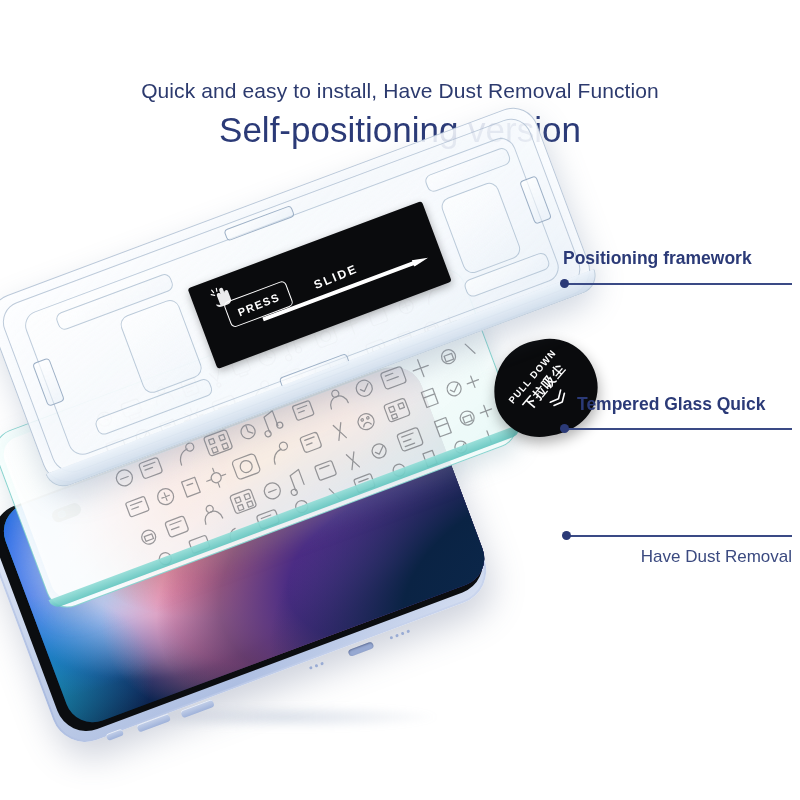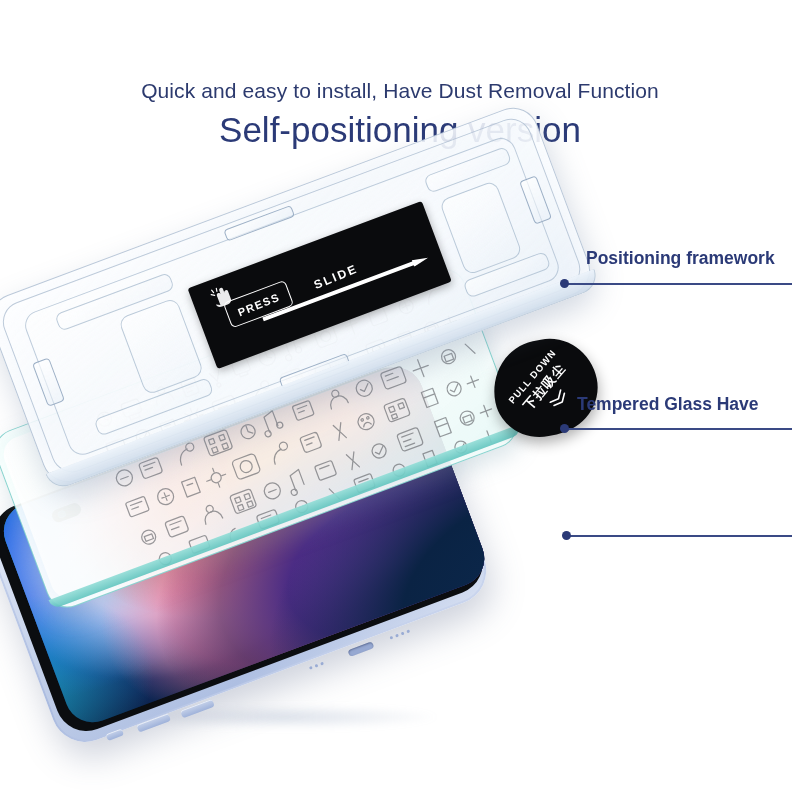--- a/index.html
+++ b/index.html
@@ -381,31 +381,32 @@
         <svg class="arrow-line" viewBox="0 0 176 7">
           <path d="M0 3.5h162" stroke="#ffffff" stroke-width="4" stroke-linecap="round"></path>
           <path d="M160 0l16 3.5-16 3.5z" fill="#ffffff"></path>
         </svg>
       </div>
 
       <div class="tray-side"></div>
     </div>
   </div>
 
-  <div class="callout" style="left:563px;top:248px;margin-left:23px;">
+  <div class="callout" style="left:563px;top:248px;">
     <div class="lbl">Positioning framework</div>
   </div>
   <div class="leader" style="left:567px;top:283px;width:225px;"></div>
   <div class="leader-dot" style="left:560px;top:279px;"></div>
 
   <div class="callout" style="left:577px;top:394px;">
-    <div class="lbl">Tempered Glass Have</div>
+    <div class="lbl">Tempered Glass Quick</div>
   </div>
   <div class="leader" style="left:567px;top:428px;width:225px;"></div>
   <div class="leader-dot" style="left:560px;top:424px;"></div>
 
   <div class="leader" style="left:570px;top:535px;width:222px;"></div>
   <div class="leader-dot" style="left:562px;top:531px;"></div>
 
   <div class="subcap" style="left:492px;top:546px;width:300px;">
+    <div>Have Dust Removal</div>
   </div>
 
 </div>
 
 </body></html>

